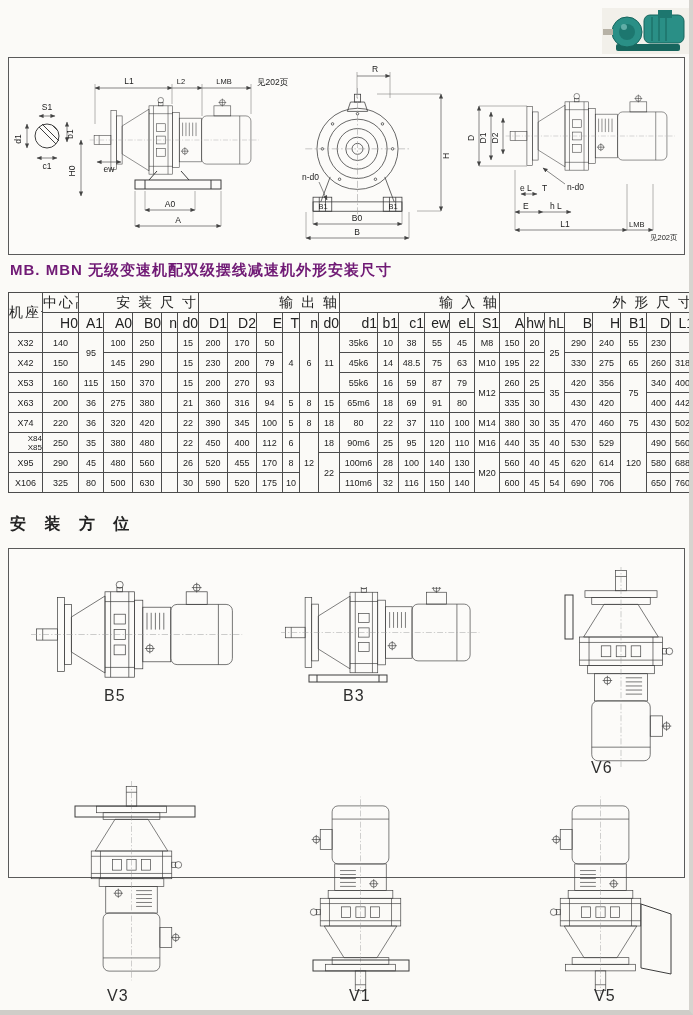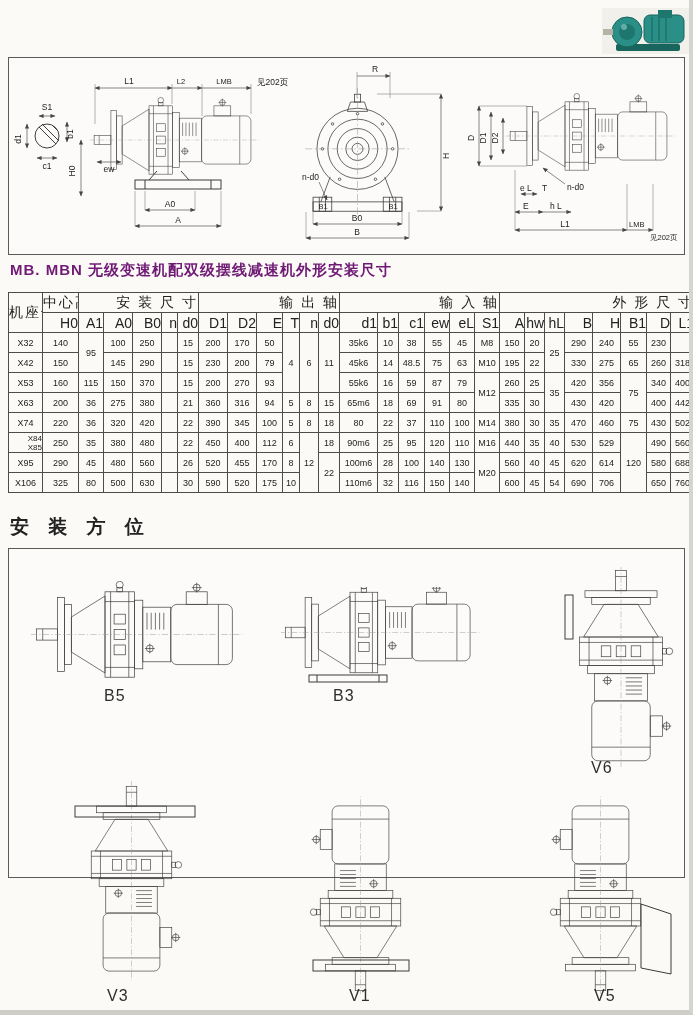--- a/index.html
+++ b/index.html
@@ -3,21 +3,21 @@
 <meta charset="utf-8">
 <style>
   html,body{margin:0;padding:0;background:#e8e6e1;}
   .page{position:relative;width:693px;height:1015px;background:#fbfaf7;overflow:hidden;
         font-family:"Liberation Sans",sans-serif;color:#1d1d1d;
         border-right:4px solid #d6d4cf;border-bottom:5px solid #cfcdc8;box-sizing:border-box;}
   .box{position:absolute;left:8px;width:677px;background:#fcfbf9;border:1px solid #5a5a5a;box-sizing:border-box;}
   #box1{top:57px;height:198px;}
   #box2{top:548px;height:330px;padding-left:28px;}
   .title{position:absolute;left:10px;top:261px;font-size:15px;font-weight:bold;letter-spacing:1px;color:#701a75;}
-  .sec2{position:absolute;left:10px;top:514px;font-size:19px;font-weight:bold;letter-spacing:7px;color:#222;}
+  .sec2{position:absolute;left:10px;top:514px;font-size:16px;font-weight:bold;letter-spacing:7px;color:#222;}
   
   .tblwrap{position:absolute;left:8px;top:292px;width:677px;}
   table{border-collapse:collapse;table-layout:fixed;width:677px;}
   th,td{border:1px solid #4c4c4c;text-align:center;vertical-align:middle;
         font-size:9px;font-weight:normal;color:#222;padding:0;height:19px;overflow:hidden;white-space:nowrap;}
   thead th{font-size:14px;text-align:right;}
   thead tr:first-child th{letter-spacing:2px;}
   td.two-line div{font-size:8px;line-height:9px;text-align:right;}
   
   .ln{stroke:#3d3d3d;fill:none;stroke-width:1;}
@@ -527,21 +527,21 @@
     <div class="caption" style="left:95px;top:138px">B5</div>
 
     <svg class="mountsvg" style="left:272px;top:38px" width="205" height="105" viewBox="0 0 205 105">
       <use href="#hmach" transform="translate(3,-4) scale(0.66)"></use>
       <g class="ln">
         <rect x="28" y="88" width="78" height="7"></rect>
         <line x1="36" y1="88" x2="36" y2="95"></line>
         <line x1="98" y1="88" x2="98" y2="95"></line>
       </g>
     </svg>
-    <div class="caption" style="left:324px;top:138px">B3</div>
+    <div class="caption" style="left:334px;top:138px">B3</div>
 
     <svg class="mountsvg" style="left:520px;top:18px" width="150" height="200" viewBox="0 0 150 200">
       <use href="#hmach" transform="translate(143,2) rotate(90) scale(0.68)"></use>
       <g class="ln">
           <rect x="36" y="28" width="8" height="44"></rect>
         </g>
     </svg>
     <div class="caption" style="left:582px;top:210px">V6</div>
 
     <svg class="mountsvg" style="left:14px;top:232px" width="180" height="212" viewBox="0 0 180 212">

